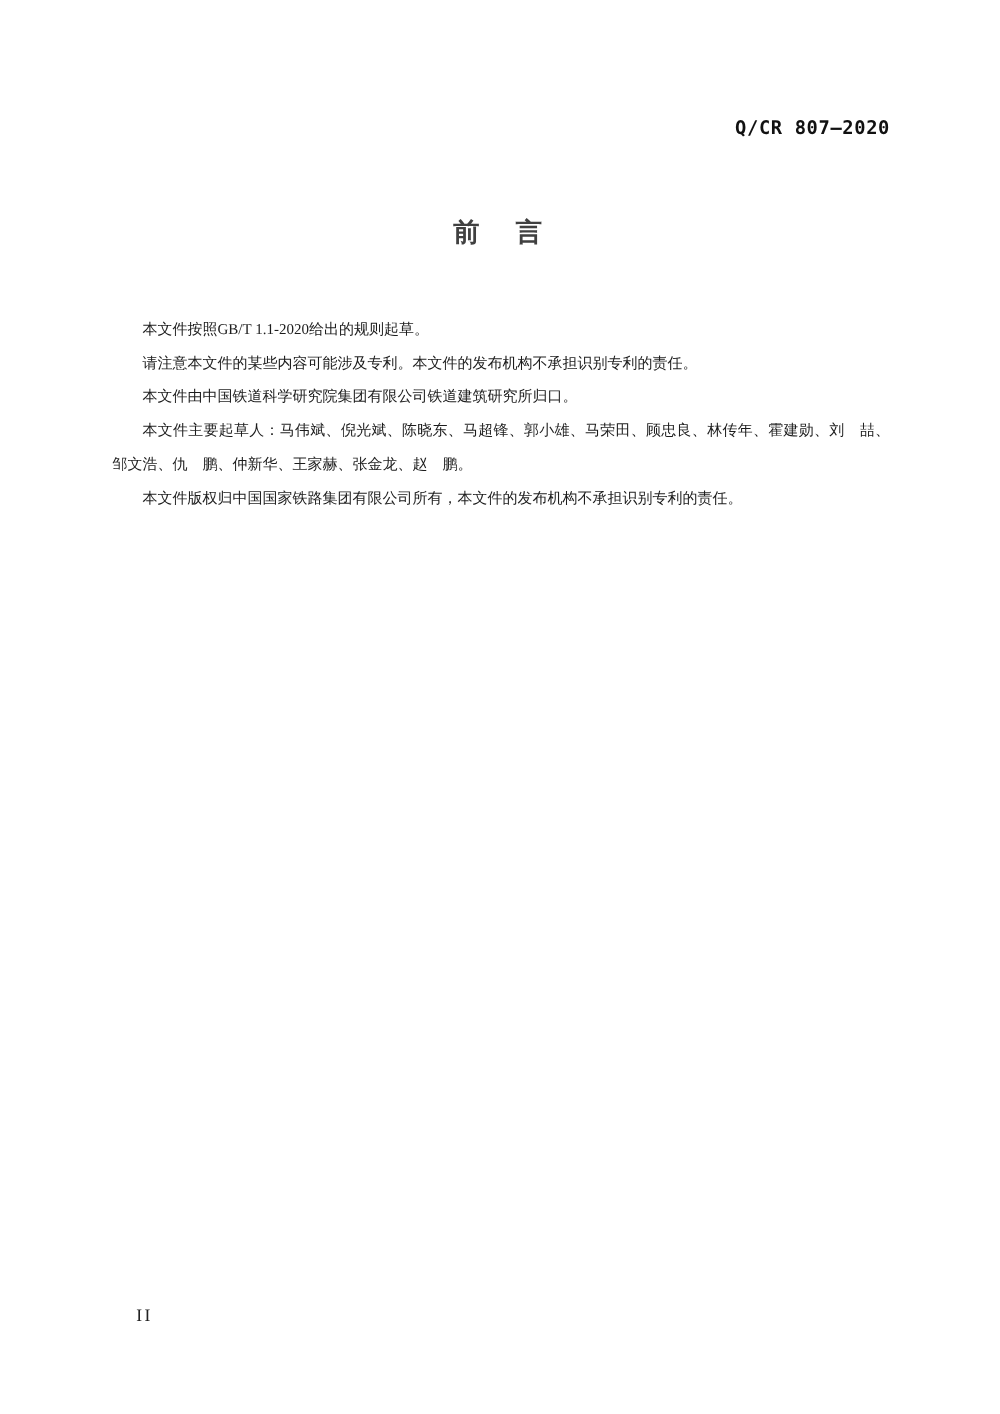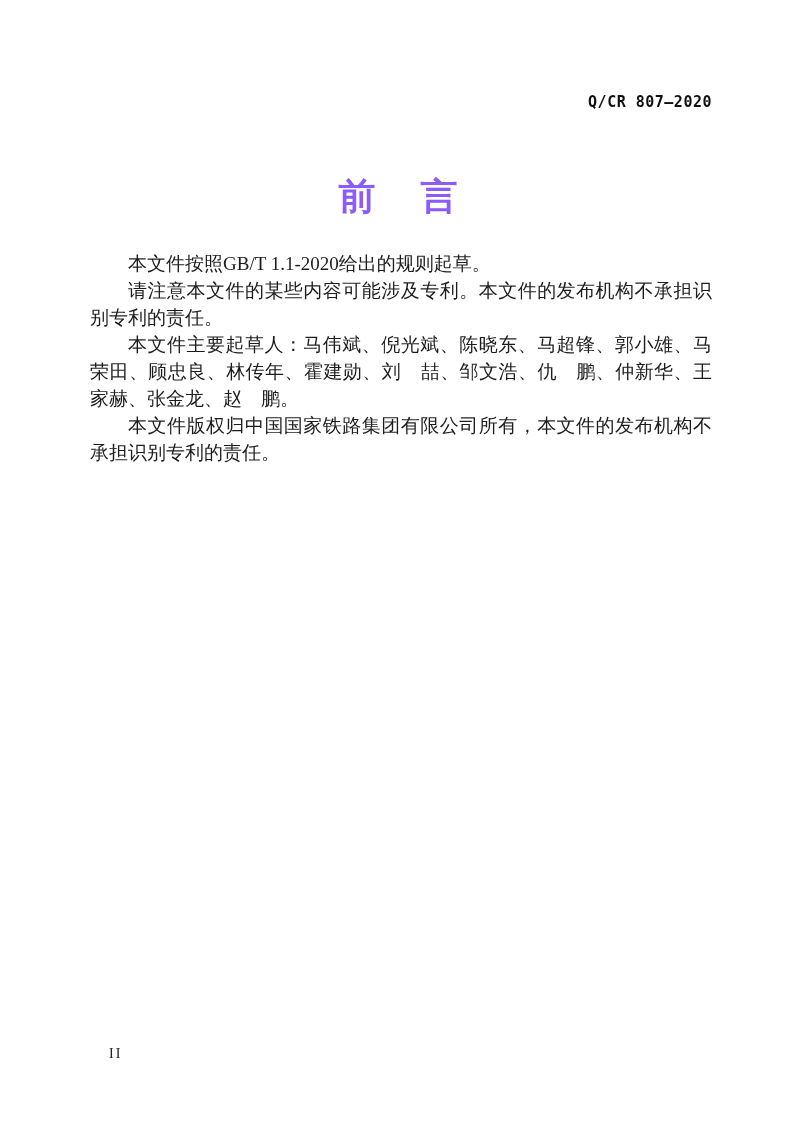--- a/index.html
+++ b/index.html
@@ -27,32 +27,32 @@
     letter-spacing: 0.5px;
     color: #111111;
     white-space: nowrap;
   }
   .fore-title {
     position: absolute;
     top: 172px;
     left: 0;
     width: 100%;
     text-align: center;
-    font-size: 37px;
+    font-size: 21px;
     font-weight: bold;
-    color: #8b5cf6;
+    color: #404040;
     font-family: "Liberation Sans", "DejaVu Sans", sans-serif;
     letter-spacing: 4px;
   }
   .body-text {
     position: absolute;
     top: 250px;
     left: 90px;
     width: 622px;
-    font-size: 19px;
+    font-size: 12px;
     line-height: 27px;
     text-align: justify;
     text-justify: inter-ideograph;
     color: #1c1c1c;
   }
   .body-text p {
     text-indent: 2em;
     margin: 0;
   }
   .page-number {
@@ -70,19 +70,20 @@
 
 <div class="page">
 
   <div class="doc-code">Q/CR 807—2020</div>
 
   <div class="fore-title">前　言</div>
 
   <div class="body-text">
     <p>本文件按照GB/T 1.1-2020给出的规则起草。</p>
     <p>请注意本文件的某些内容可能涉及专利。本文件的发布机构不承担识别专利的责任。</p>
+    <p>本文件由中国铁道科学研究院集团有限公司铁道建筑研究所归口。</p>
     <p>本文件主要起草人：马伟斌、倪光斌、陈晓东、马超锋、郭小雄、马荣田、顾忠良、林传年、霍建勋、刘　喆、邹文浩、仇　鹏、仲新华、王家赫、张金龙、赵　鹏。</p>
     <p>本文件版权归中国国家铁路集团有限公司所有，本文件的发布机构不承担识别专利的责任。</p>
   </div>
 
   <div class="page-number">II</div>
 
 </div>
 
 </body></html>

